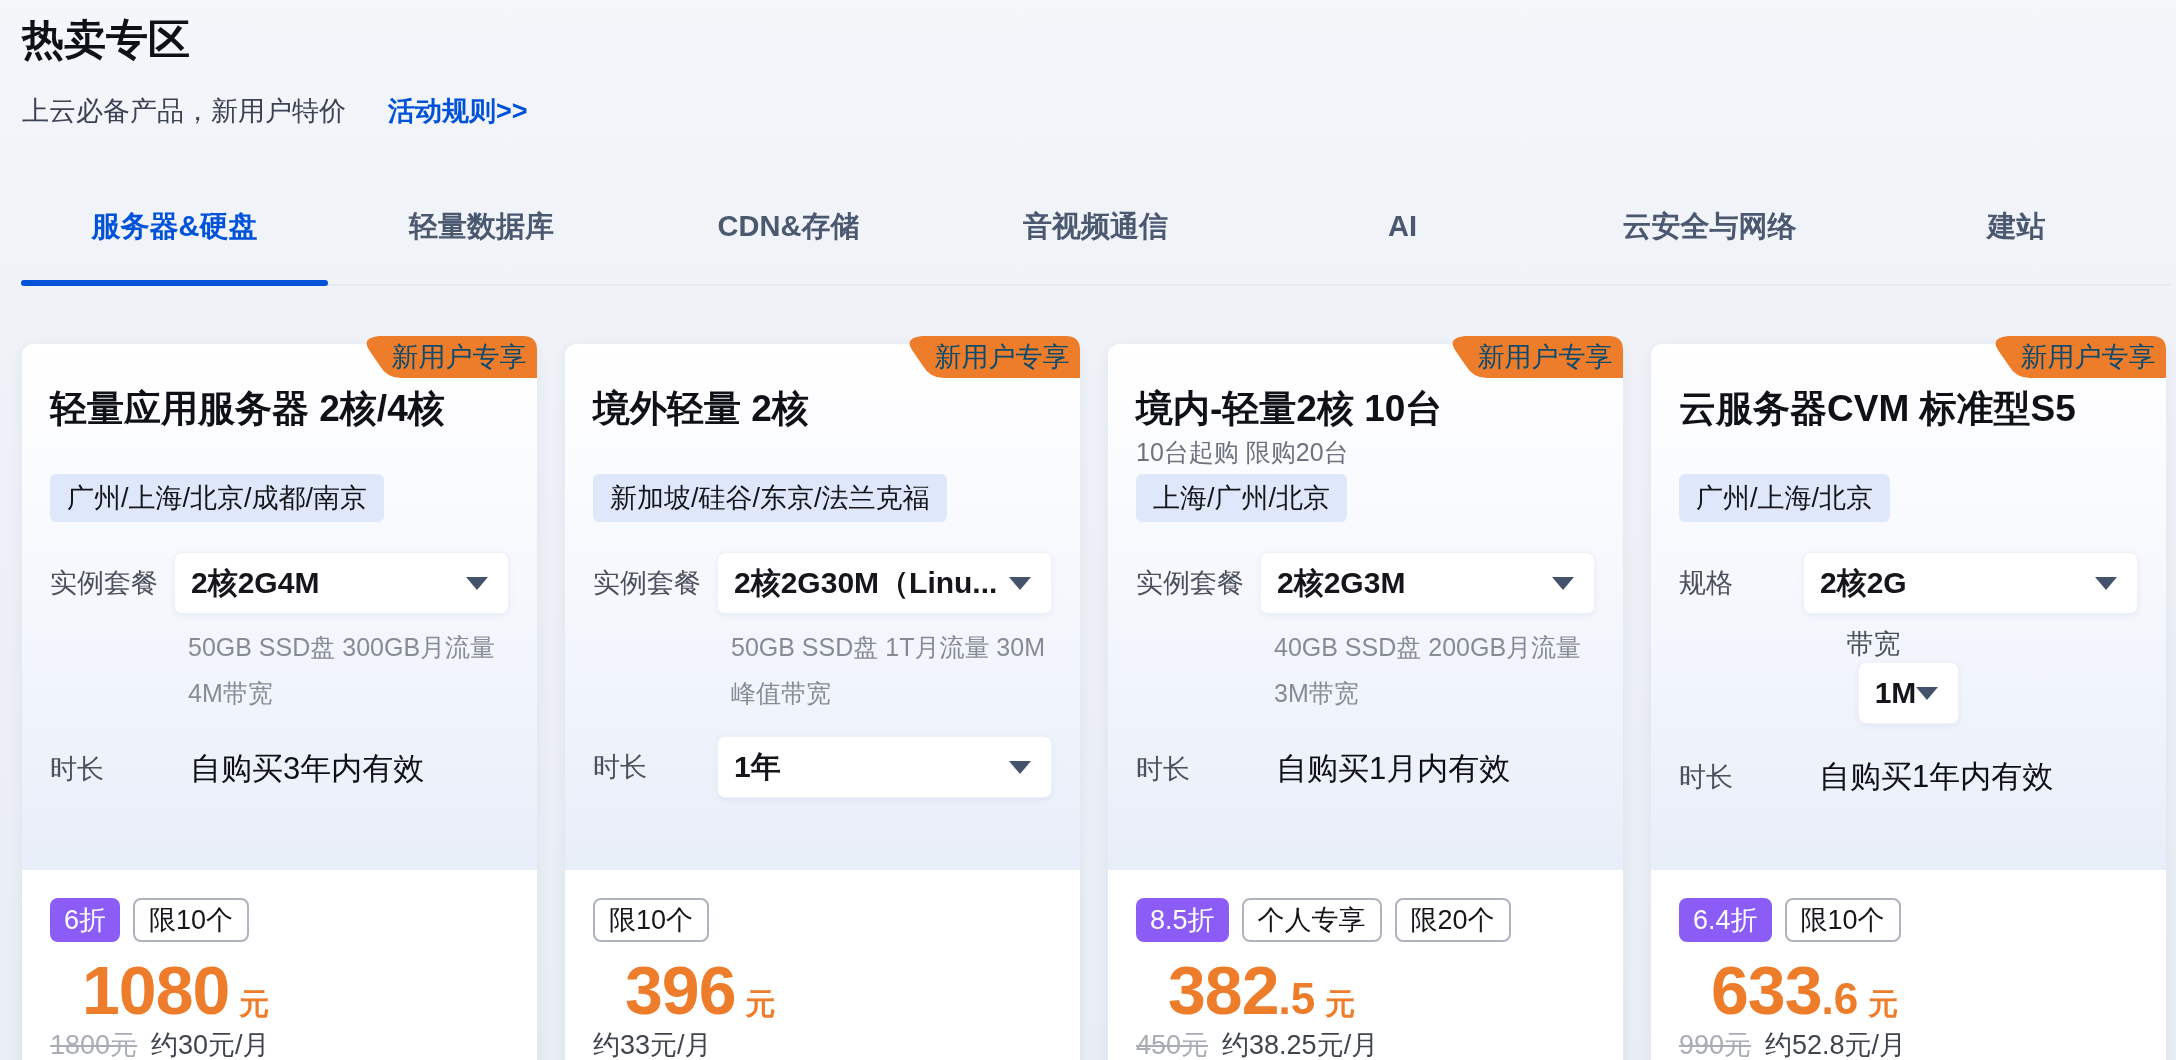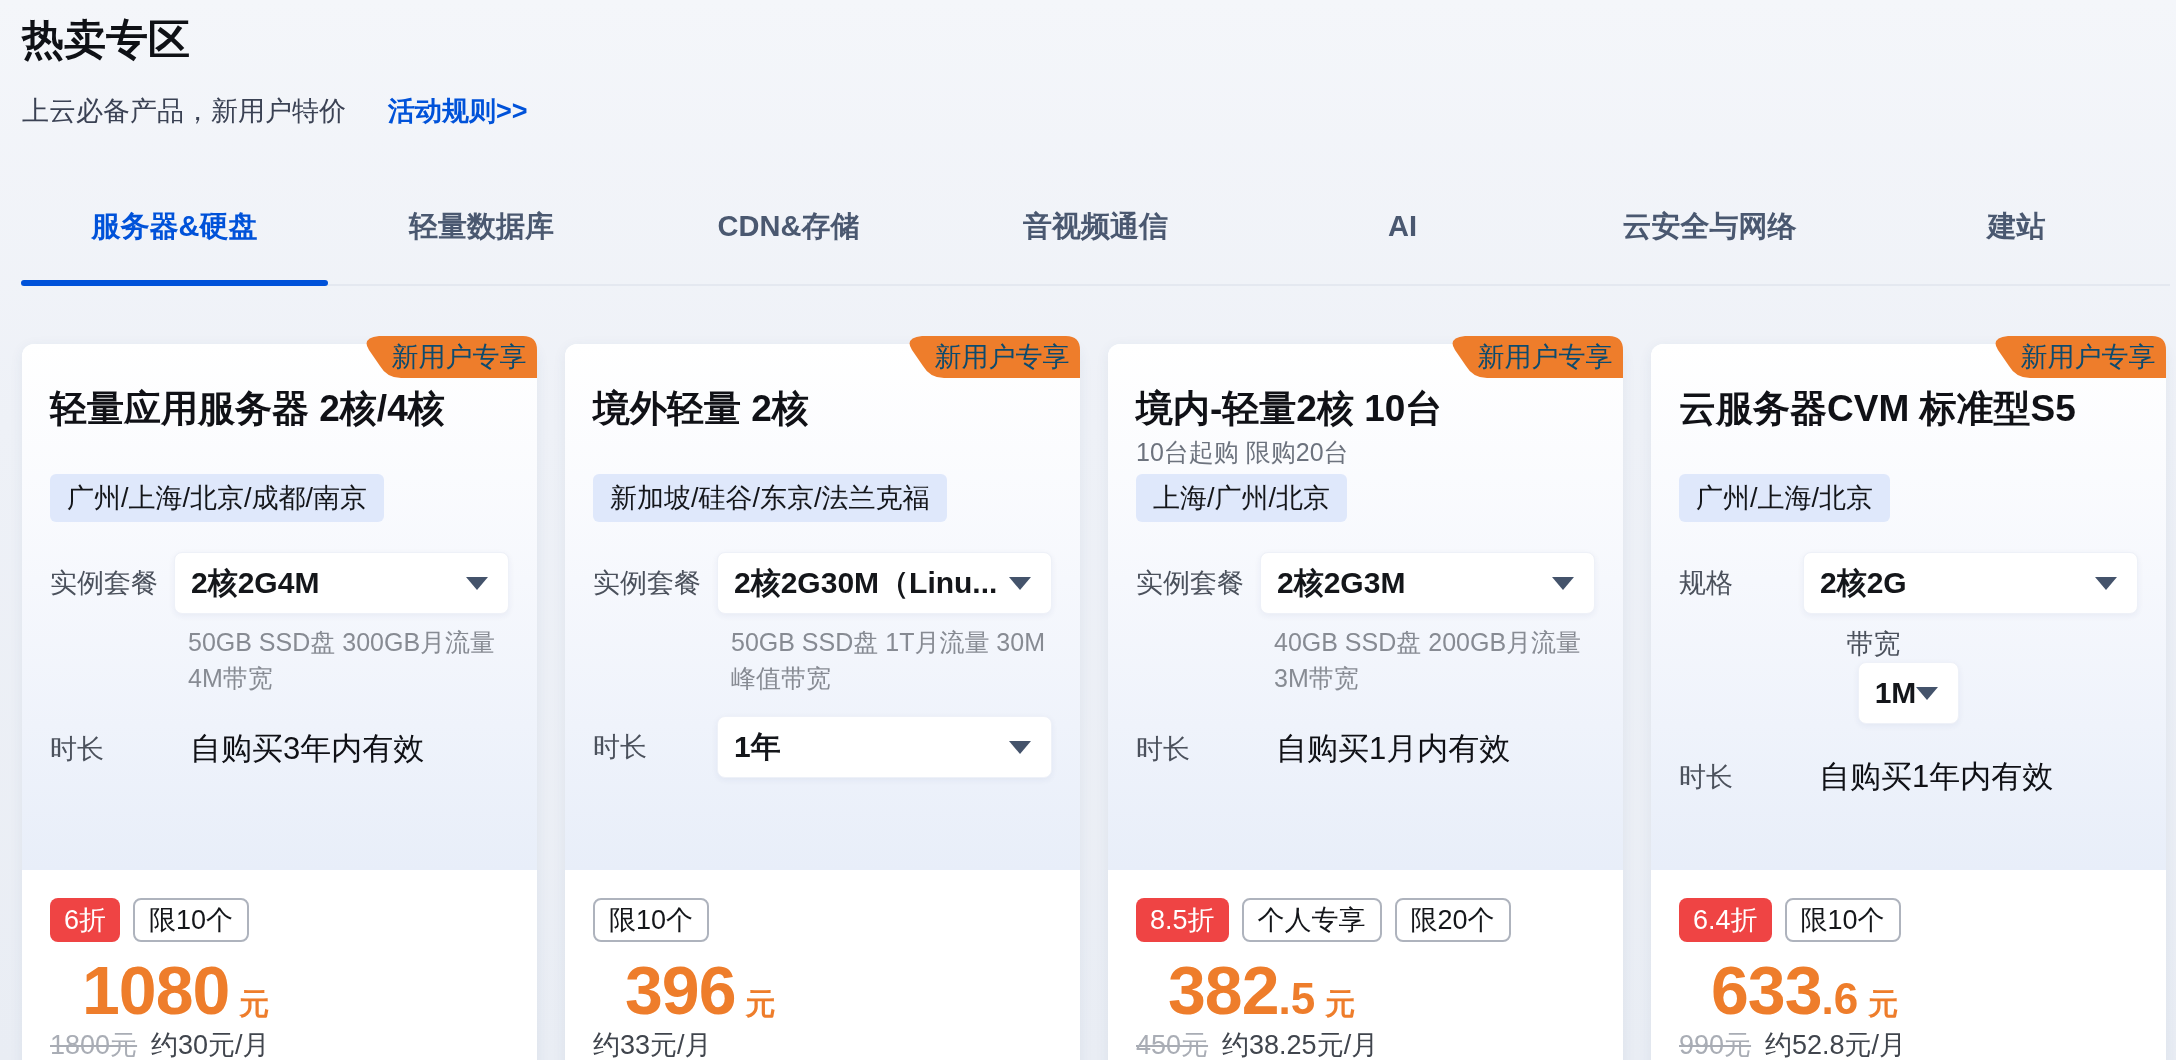--- a/index.html
+++ b/index.html
@@ -41,31 +41,31 @@
   .row-label{width:124px;flex-shrink:0;font-size:27px;color:#4b515c;}
   .control{flex:1;min-width:0;}
   .select{height:62px;background:#fff;border:1px solid #eef1f8;border-radius:8px;
         box-shadow:0 2px 6px rgba(31,56,118,0.06);display:flex;align-items:center;
         justify-content:space-between;padding:0 20px 0 16px;box-sizing:border-box;cursor:pointer;}
   .select .sel-text{font-size:30px;font-weight:700;color:#14161a;white-space:nowrap;
         overflow:hidden;max-width:92%;}
   .caret{width:0;height:0;border-left:11px solid transparent;border-right:11px solid transparent;
         border-top:13px solid #44536b;flex-shrink:0;}
   .row-value{font-size:31px;font-weight:400;color:#101116;padding-left:16px;white-space:nowrap;}
-  .note{margin:10px 0 0 138px;width:330px;font-size:25px;line-height:36px;color:#878b93;}
+  .note{margin:10px 0 0 138px;width:330px;font-size:25px;line-height:46px;color:#878b93;}
   .mt-after-note{margin-top:32px;}
   .mt-sel-2{margin-top:20px;}
   .mt-sel-tight{margin-top:12px;flex-direction:column;}
   
   .price-section{height:304px;background:#fff;border-radius:0 0 12px 12px;
         padding:28px 28px 0 28px;box-sizing:border-box;}
   .tags-row{display:flex;gap:13px;height:44px;}
   .tag{display:inline-flex;align-items:center;height:44px;padding:0 14px;border-radius:8px;
         font-size:27px;box-sizing:border-box;}
-  .tag.filled{background:#ef4444;color:#fff;}
+  .tag.filled{background:#8b5cf6;color:#fff;}
   .tag.outline{border:2px solid #aeb3bd;color:#14161a;background:#fff;}
   .price-row{display:flex;align-items:baseline;margin-top:14px;color:#ee7d2b;margin-left:32px;}
   .price-int{font-size:68px;font-weight:700;line-height:68px;letter-spacing:-1px;}
   .price-dec{font-size:44px;font-weight:700;}
   .price-unit{font-size:30px;font-weight:700;margin-left:10px;}
   .old-row{display:flex;align-items:flex-end;margin-top:7px;font-size:27px;line-height:26px;color:#40454d;}
   .old-price{color:#a9adb5;text-decoration:line-through;margin-right:14px;}
   .old-price:empty{display:none;margin:0;}
   .buy-button{margin-top:2px;height:72px;border-radius:10px;background:#215db2;cursor:pointer;border:none;width:100%;}
 </style>

